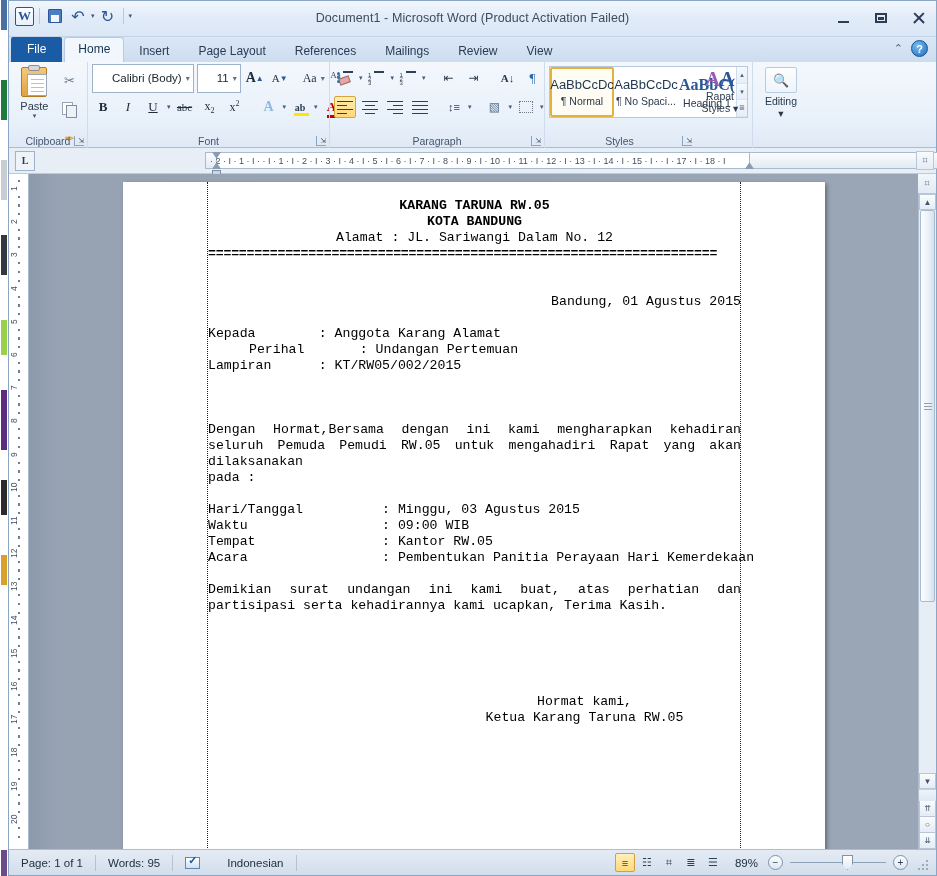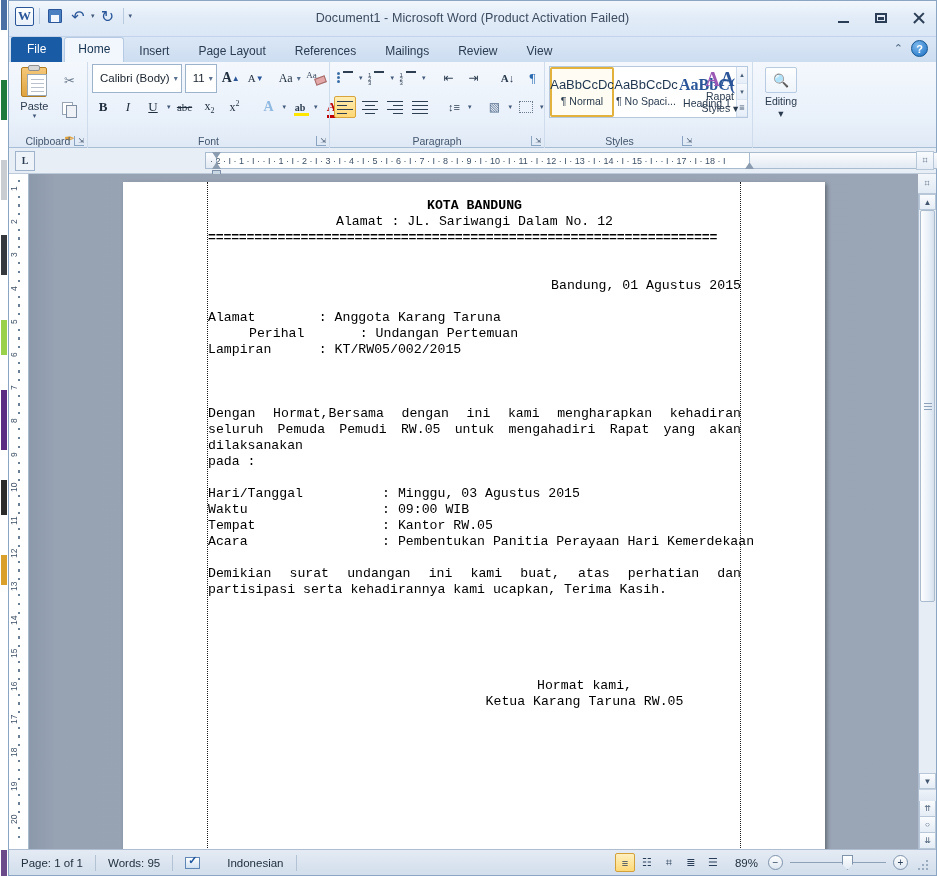--- a/index.html
+++ b/index.html
@@ -154,21 +154,21 @@
   .ico-copy:after{content:"";position:absolute;left:4px;top:3px;width:9px;height:11px;background:#eef2f7;border:1px solid #7f8fa1;}
   .ico-brush { font-size:13px; color:#e0a33f; }
 
   
   .g-font { width: 242px; }
   .row { display:flex; align-items:center; gap:3px; height: 26px; }
   .row2 { margin-top: 3px; }
   .combo {
     height: 29px; border: 1px solid #9db3cb; background:#fff;
     display:flex; align-items:center; justify-content:space-between;
-    font-size: 11.5px; color:#18212c; padding: 0 3px 0 7px;
+    font-size: 11.5px; color:#18212c; padding: 0 3px 0 19px;
   }
   .combo .cv { overflow:hidden; white-space:nowrap; }
   .arrow-dn { font-size: 8px; color:#5b7190; margin-left:4px; }
   .font-name { width: 112px; }
   .font-size { width: 46px; }
   .btn-i {
     min-width: 22px; height: 22px; display:flex; align-items:center; justify-content:center;
     font-size: 12px; color:#1f2d3d; border:1px solid transparent; border-radius:2px;
   }
   .btn-grow { font: bold 14px "Liberation Serif", serif; }
@@ -816,28 +816,29 @@
             <div class="vr-dot" style="top: 636.8px;"></div>
             <div class="vr-dot" style="top: 652.8px;"></div>
             <div class="vr-dot" style="top: 661.8px;"></div>
           </div>
       </div>
 
       <div class="docscroll">
         <div class="page">
           <div class="textarea-bounds"></div>
           <div class="doc-text" id="doc-text">
+              <div class="ctr b" style="white-space: pre;">KARANG TARUNA RW.05</div>
               <div class="ctr b" style="white-space: pre;">KOTA BANDUNG</div>
               <div class="ctr" style="white-space: pre;">Alamat : JL. Sariwangi Dalam No. 12</div>
               <div class="eq-line">==================================================================</div>
               <div class="blank">&nbsp;</div>
               <div class="blank">&nbsp;</div>
               <div class="rt" style="white-space: pre;">Bandung, 01 Agustus 2015</div>
               <div class="blank">&nbsp;</div>
-              <div class="" style="white-space: pre;">Alamat        : Anggota Karang Taruna</div>
+              <div class="" style="white-space: pre;">Kepada        : Anggota Karang Alamat</div>
               <div class="" style="white-space: pre; margin-left: 41px;">Perihal       : Undangan Pertemuan</div>
               <div class="" style="white-space: pre;">Lampiran      : KT/RW05/002/2015</div>
               <div class="blank">&nbsp;</div>
               <div class="blank">&nbsp;</div>
               <div class="blank">&nbsp;</div>
               <div class="just" style="white-space: normal;">Dengan Hormat,Bersama dengan ini kami mengharapkan kehadiran seluruh Pemuda Pemudi RW.05 untuk mengahadiri Rapat yang akan dilaksanakan</div>
               <div class="" style="white-space: pre;">pada :</div>
               <div class="blank">&nbsp;</div>
               <div class="" style="white-space: pre;">Hari/Tanggal          : Minggu, 03 Agustus 2015</div>
               <div class="" style="white-space: pre;">Waktu                 : 09:00 WIB</div>

